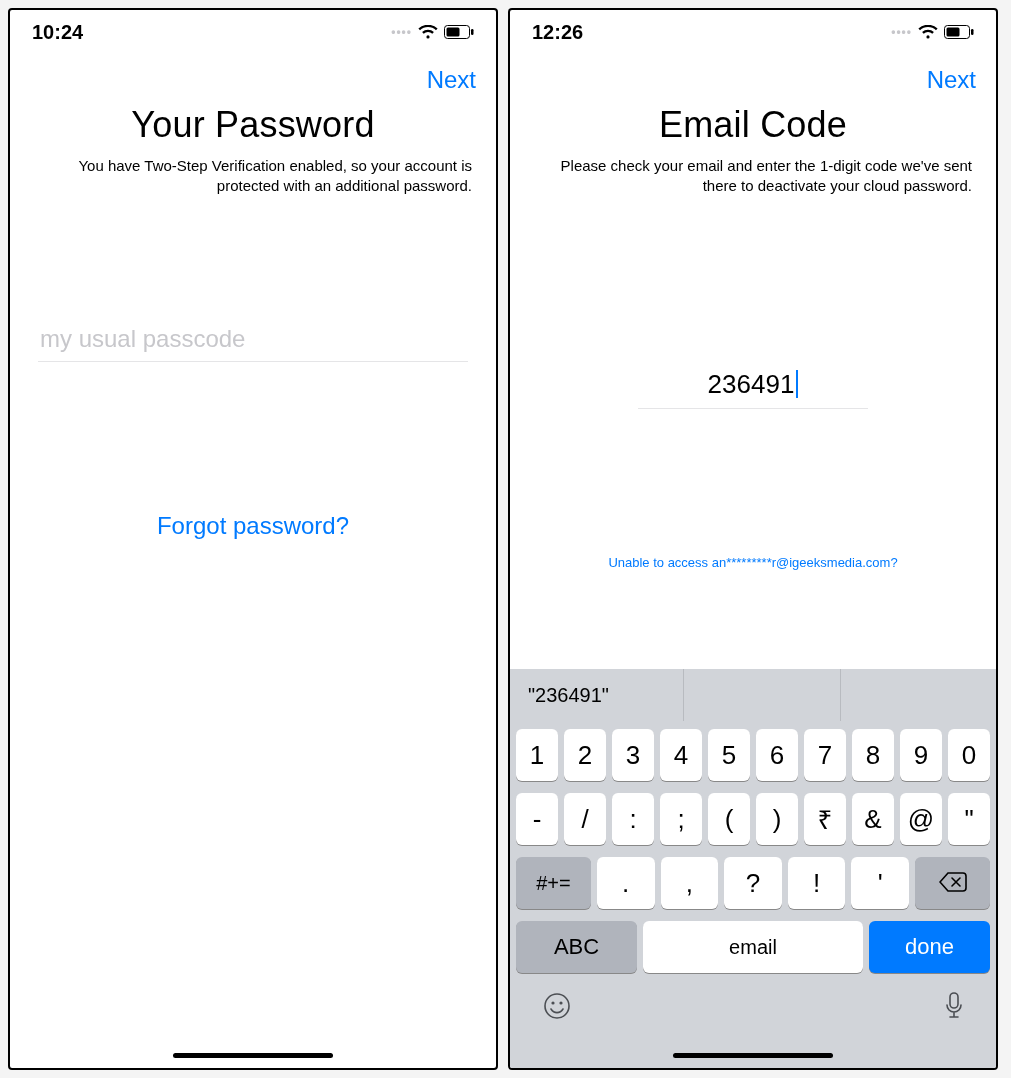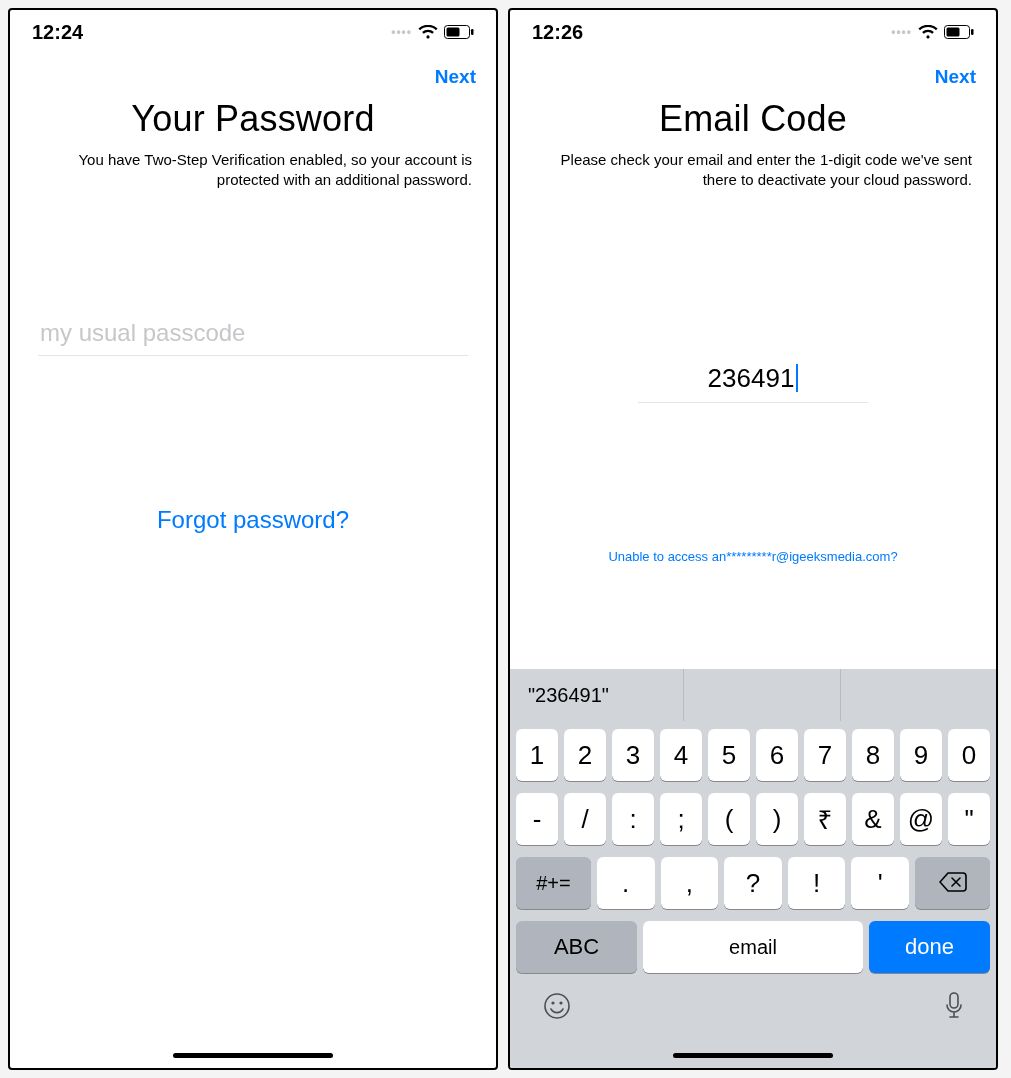--- a/index.html
+++ b/index.html
@@ -39,22 +39,22 @@
   }
   .dots { color: #c7c7cb; letter-spacing: 1px; font-size: 12px; }
   .wifi-icon svg, .battery-icon svg { display: block; }
   .nav-bar {
     display: flex;
     justify-content: flex-end;
     padding: 12px 20px 4px;
   }
   .next-btn {
     color: #007aff;
-    font-size: 19px;
-    font-weight: 700;
+    font-size: 24px;
+    font-weight: 400;
     background: none;
     border: none;
     cursor: pointer;
   }
   .page-title {
     font-size: 36px;
     font-weight: 400;
     text-align: center;
     margin-top: 6px;
     letter-spacing: 0.2px;
@@ -187,21 +187,21 @@
     color: #4b4e53;
   }
   .bottom-row span { cursor: pointer; }
   .field-wrap.code-wrap { margin-top: 150px; }
 </style>
 </head>
 <body>
 
 <div class="phone">
   <div class="status-bar">
-    <span>12:24</span>
+    <span>10:24</span>
     <div class="status-right">
       <span class="dots">••••</span>
       <span class="wifi-icon">
         <svg width="20" height="15" viewBox="0 0 20 15">
             <path d="M10 13.5a1.6 1.6 0 100-3.2 1.6 1.6 0 000 3.2zm-4.3-4.8a6.2 6.2 0 018.6 0l1.6-1.6a8.5 8.5 0 00-11.8 0l1.6 1.6zM2 5.2a11.6 11.6 0 0116 0l1.6-1.6a13.9 13.9 0 00-19.2 0L2 5.2z" fill="#000"></path>
           </svg>
       </span>
       <span class="battery-icon">
         <svg width="30" height="14" viewBox="0 0 30 14">
             <rect x="0.5" y="0.5" width="25" height="13" rx="3" fill="none" stroke="#000"></rect>

